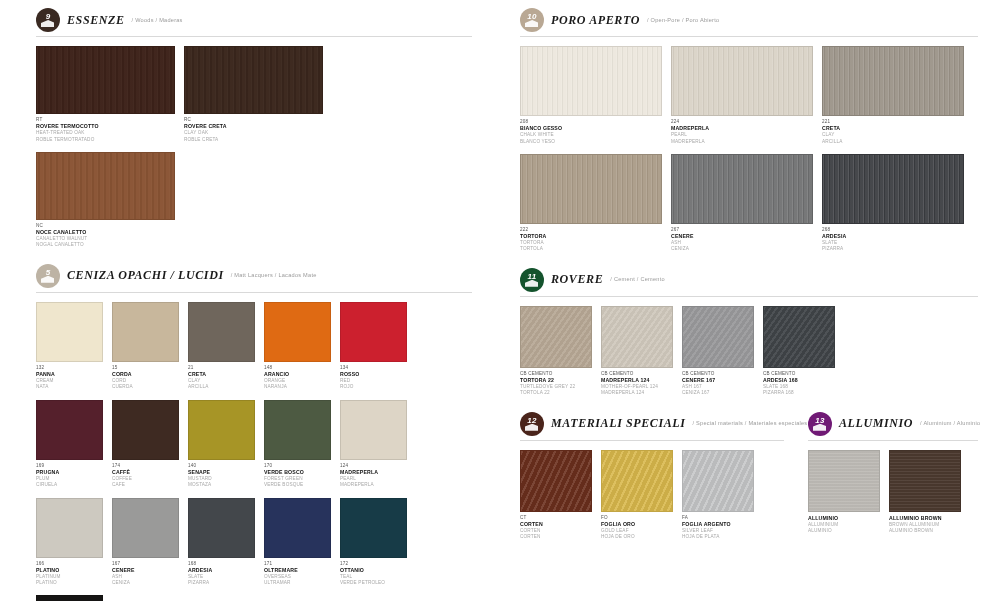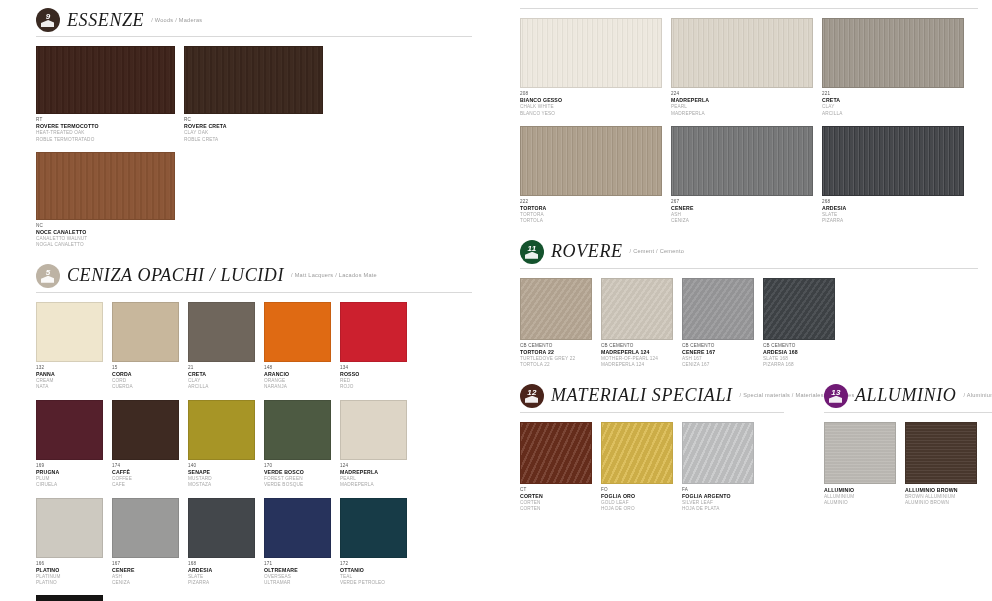--- a/index.html
+++ b/index.html
@@ -27,22 +27,22 @@
     font-style: italic; line-height: 1; margin-top: 5px; letter-spacing: .3px;
   }
   .sec-badge .fold {
     position: absolute; left: 5px; bottom: 5px;
     width: 13px; height: 7px; background: #ffffff;
     clip-path: polygon(0 100%, 100% 100%, 100% 35%, 55% 0, 0 42%);
     opacity: .92;
   }
   .sec-title {
     font-family: "Liberation Serif", serif;
-    font-style: italic; font-weight: normal;
-    font-size: 18px; letter-spacing: .6px; color: #1a1a1a;
+    font-style: italic; font-weight: bold;
+    font-size: 12px; letter-spacing: .6px; color: #1a1a1a;
     white-space: nowrap;
   }
   .sec-sub {
     font-size: 5.6px; color: #9a9a9a; letter-spacing: .25px;
     white-space: nowrap; padding-bottom: 1px;
   }
   .sec-rule { border-top: 1px solid #d9d9d9; width: 100%; margin-bottom: 9px; }
 
   
   .grid { display: flex; flex-wrap: wrap; }
@@ -71,21 +71,21 @@
   .w-alu   { width: 72px;  }
 
   .wood .chip  { height: 68px; }
   .lacq .chip  { height: 60px; }
   .poro .chip  { height: 70px; }
   .cem  .chip  { height: 62px; }
   .spec .chip  { height: 62px; }
   .alu  .chip  { height: 62px; }
 
   .block { margin-bottom: 6px; }
-  .row-2col { display: flex; gap: 40px; }
+  .row-2col { display: flex; gap: 24px; }
 </style>
 </head>
 <body>
 
 <div class="page">
 
   <div class="col col-left">
 
     <div class="block">
       <div class="sec-head">
@@ -284,20 +284,28 @@
             <div class="chip" style="background: rgb(22, 21, 20);"></div>
           </div>
         </div>
     </div>
 
   </div>
 
   <div class="col col-right">
 
     <div class="block">
+      <div class="sec-head">
+        <span class="sec-badge" id="b3" style="background: rgb(185, 168, 148);">
+          <span class="num">10</span>
+          <span class="fold"></span>
+        </span>
+        <span class="sec-title">PORO APERTO</span>
+        <span class="sec-sub">/ Open-Pore / Poro Abierto</span>
+      </div>
       <div class="sec-rule"></div>
       <div class="grid poro" id="g3">
           <div class="cell w-poro">
             <div class="chip" style="background: rgb(236, 231, 221);">
               <span class="grain" style="background-image: repeating-linear-gradient(90deg, rgba(255, 255, 255, 0.3) 0px, rgba(255, 255, 255, 0.3) 1px, rgba(0, 0, 0, 0.09) 1px, rgba(0, 0, 0, 0.09) 2px, rgba(255, 255, 255, 0.12) 2px, rgba(255, 255, 255, 0.12) 5px);"></span>
             </div>
             <div class="lbl">
               <div class="code">208</div>
               <div class="it">BIANCO GESSO</div>
               <div class="en">CHALK WHITE</div>

